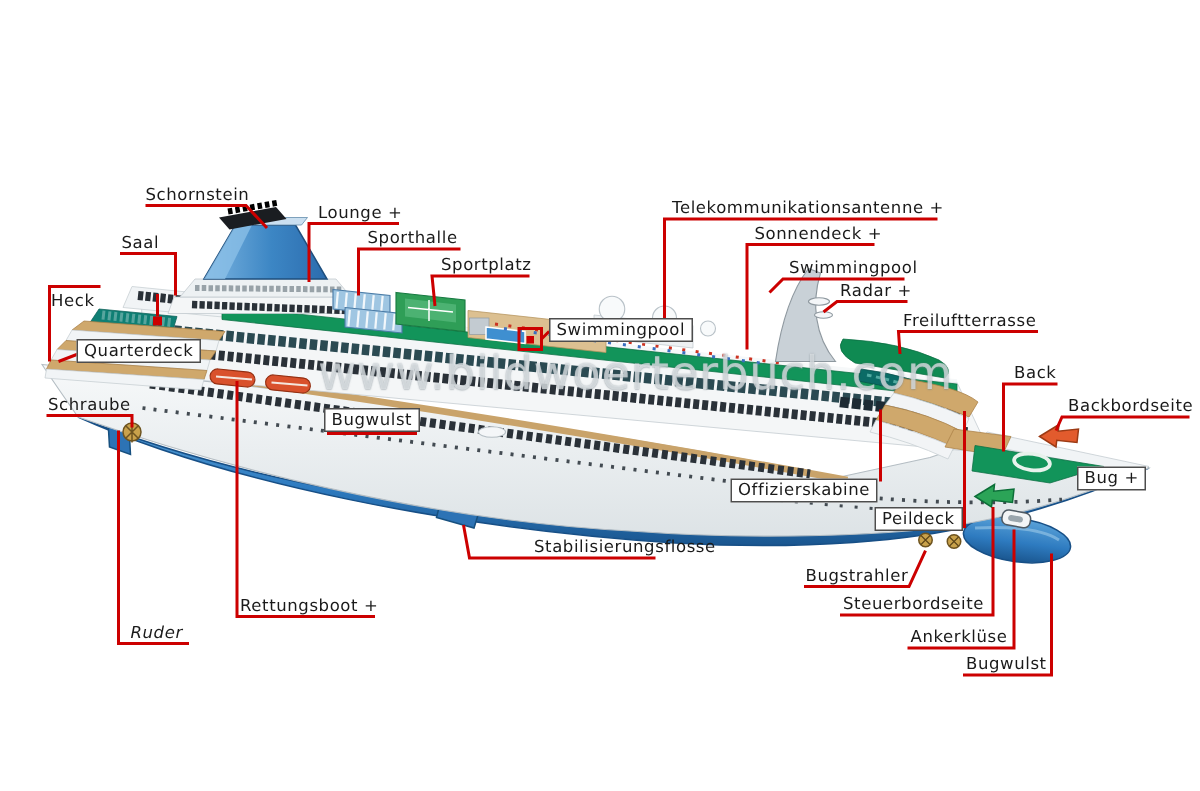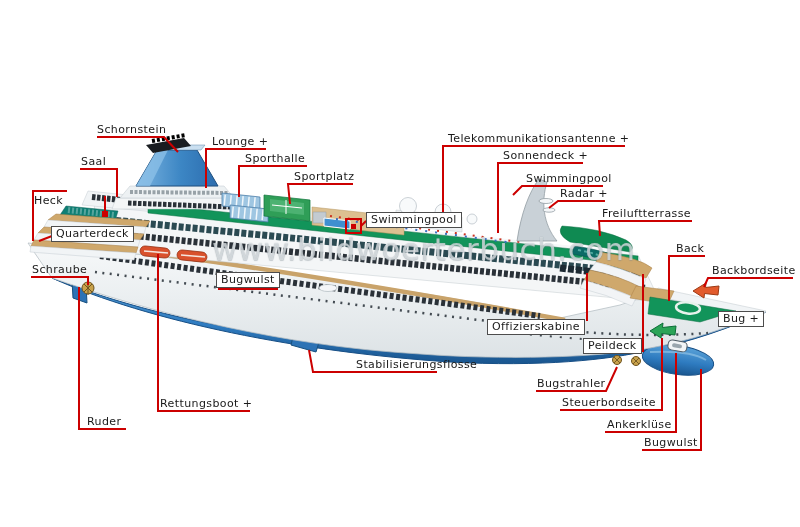--- a/index.html
+++ b/index.html
@@ -221,21 +221,21 @@
   <div class="lbl" style="left:245px; top:152px;">Sporthalle</div>
   <div class="lbl" style="left:294px; top:170px;">Sportplatz</div>
   <div class="lbl" style="left:448px; top:132px;">Telekommunikationsantenne +</div>
   <div class="lbl" style="left:503px; top:149px;">Sonnendeck +</div>
   <div class="lbl" style="left:526px; top:172px;">Swimmingpool</div>
   <div class="lbl" style="left:560px; top:187px;">Radar +</div>
   <div class="lbl" style="left:602px; top:207px;">Freiluftterrasse</div>
   <div class="lbl" style="left:676px; top:242px;">Back</div>
   <div class="lbl" style="left:712px; top:264px;">Backbordseite</div>
   <div class="lbl" style="left:32px;  top:263px;">Schraube</div>
-  <div class="lbl" style="left:87px;  top:415px;">Ruder</div>
+  <div class="lbl" style="left:87px;  top:415px;font-style:italic;">Ruder</div>
   <div class="lbl" style="left:160px; top:397px;">Rettungsboot +</div>
   <div class="lbl" style="left:316px; top:358px;margin-left:40px;">Stabilisierungsflosse</div>
   <div class="lbl" style="left:537px; top:377px;">Bugstrahler</div>
   <div class="lbl" style="left:562px; top:396px;">Steuerbordseite</div>
   <div class="lbl" style="left:607px; top:418px;">Ankerklüse</div>
   <div class="lbl" style="left:644px; top:436px;">Bugwulst</div>
 
   <div class="lbl boxed" style="left:51px;  top:226px;">Quarterdeck</div>
   <div class="lbl boxed" style="left:216px; top:272px;">Bugwulst</div>
   <div class="lbl boxed" style="left:366px; top:212px;">Swimmingpool</div>

